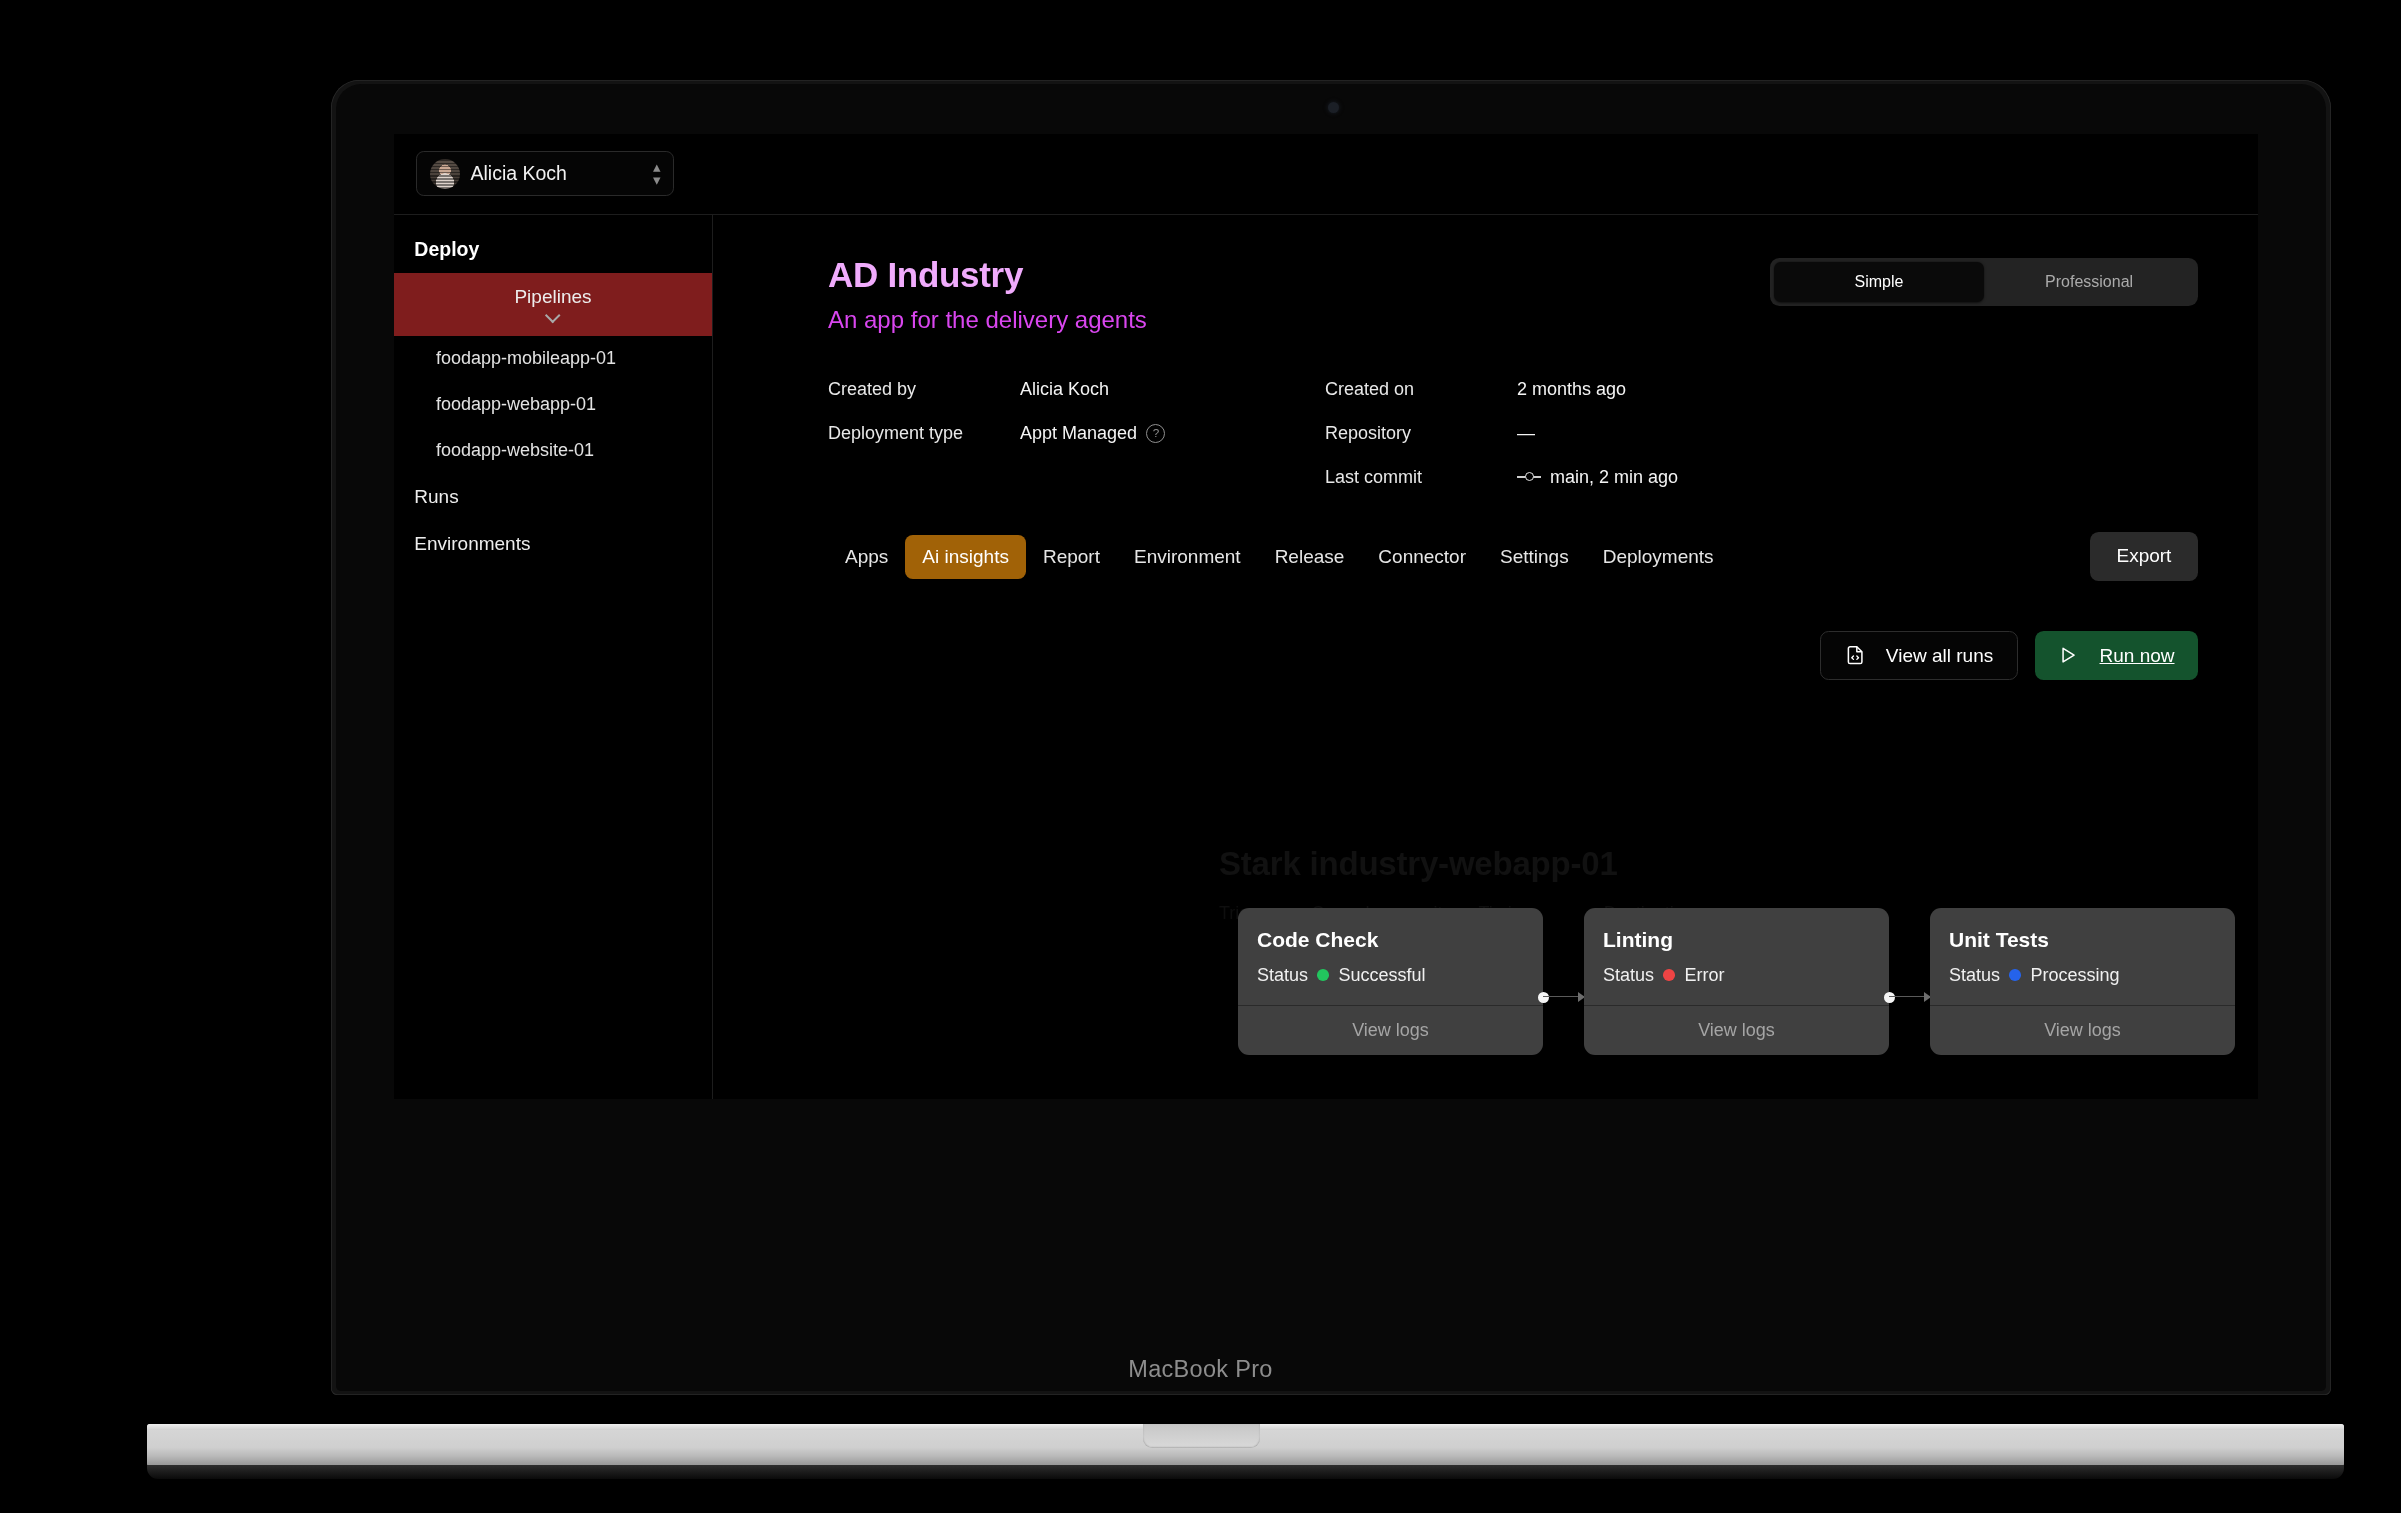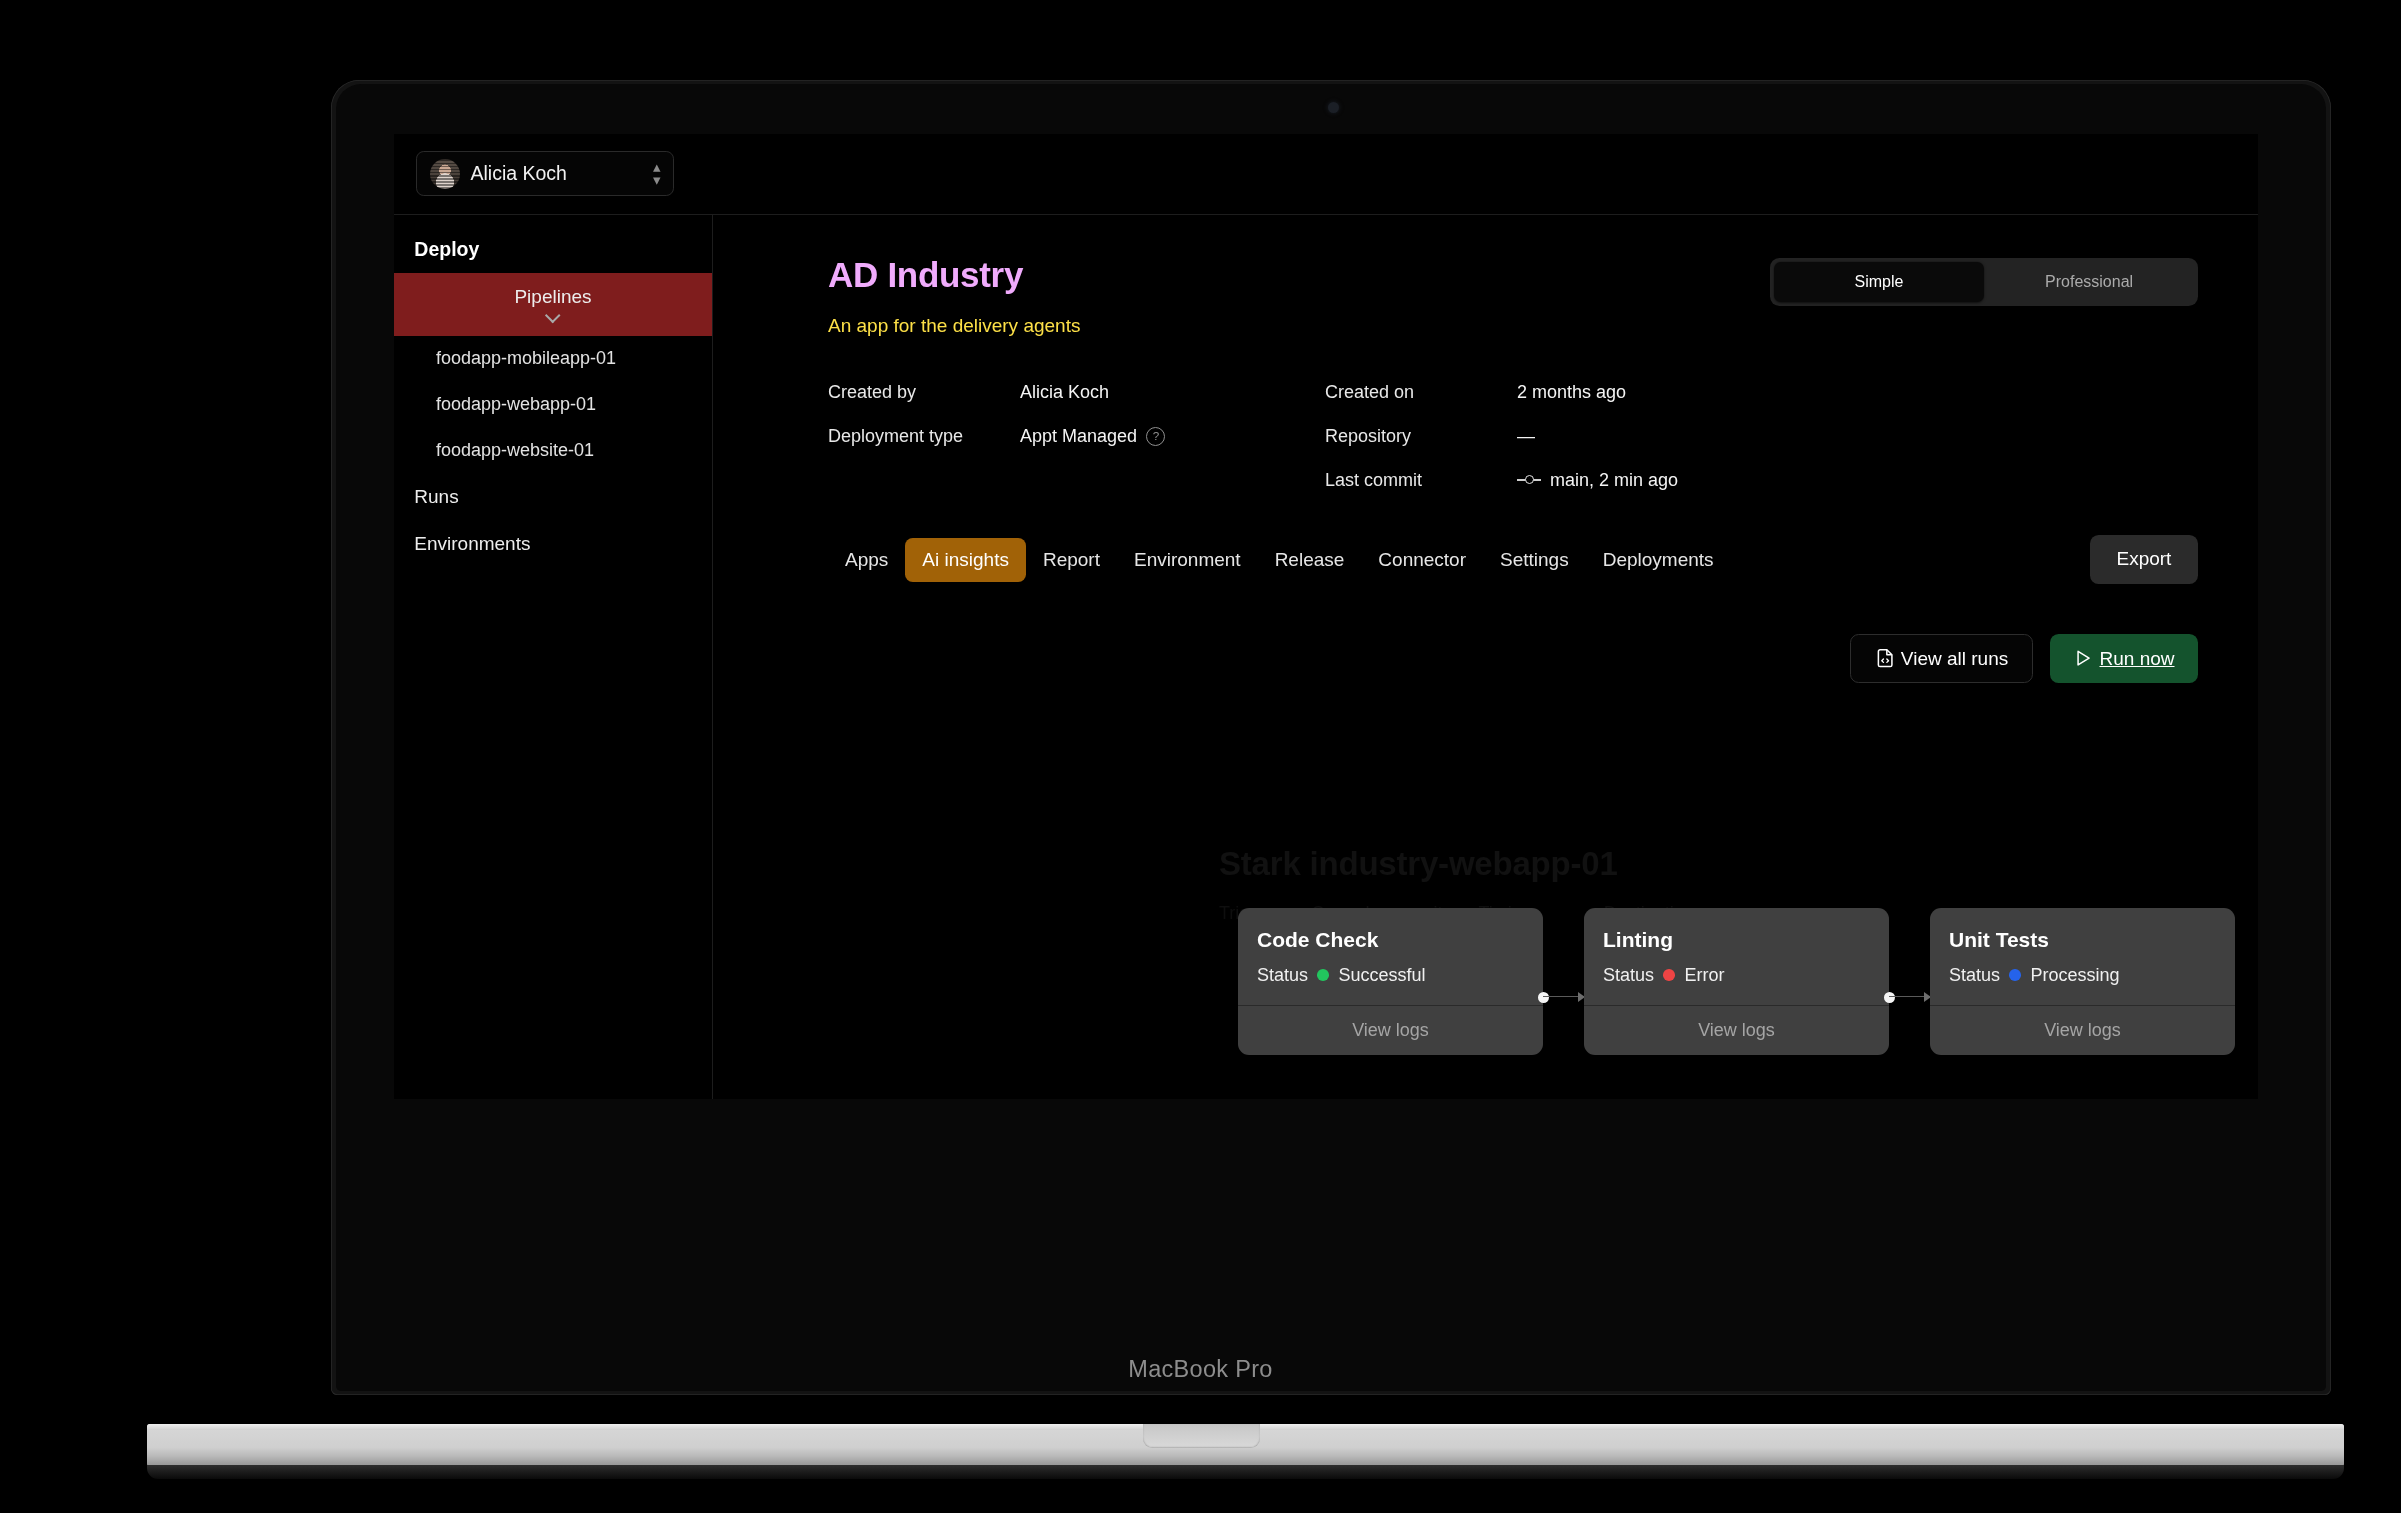--- a/index.html
+++ b/index.html
@@ -222,23 +222,23 @@
     padding: 41px 61px 0 114px;
   }
 
   .page-title {
     font-size: 35px;
     font-weight: bold;
     letter-spacing: -0.3px;
     color: #f0abfc;
   }
   .page-sub {
-    margin-top: 20px;
-    font-size: 19px;
-    color: #fde047;
+    margin-top: 11px;
+    font-size: 24px;
+    color: #d946ef;
   }
 
   
   .mode-toggle {
     position: absolute;
     right: 61px;
     top: 44px;
     display: flex;
     background: #232323;
     border-radius: 9.4px;
@@ -349,21 +349,21 @@
   
   .action-row {
     margin-top: 52px;
     display: flex;
     justify-content: flex-end;
     gap: 17px;
   }
   .btn {
     display: flex;
     align-items: center;
-    gap: 6px;
+    gap: 21px;
     font-size: 19px;
     padding: 12.5px 23.5px;
     border-radius: 8.6px;
     cursor: pointer;
     white-space: nowrap;
   }
   .btn-outline {
     background: #050505;
     border: 0.8px solid #2d2d2d;
     color: #ffffff;

